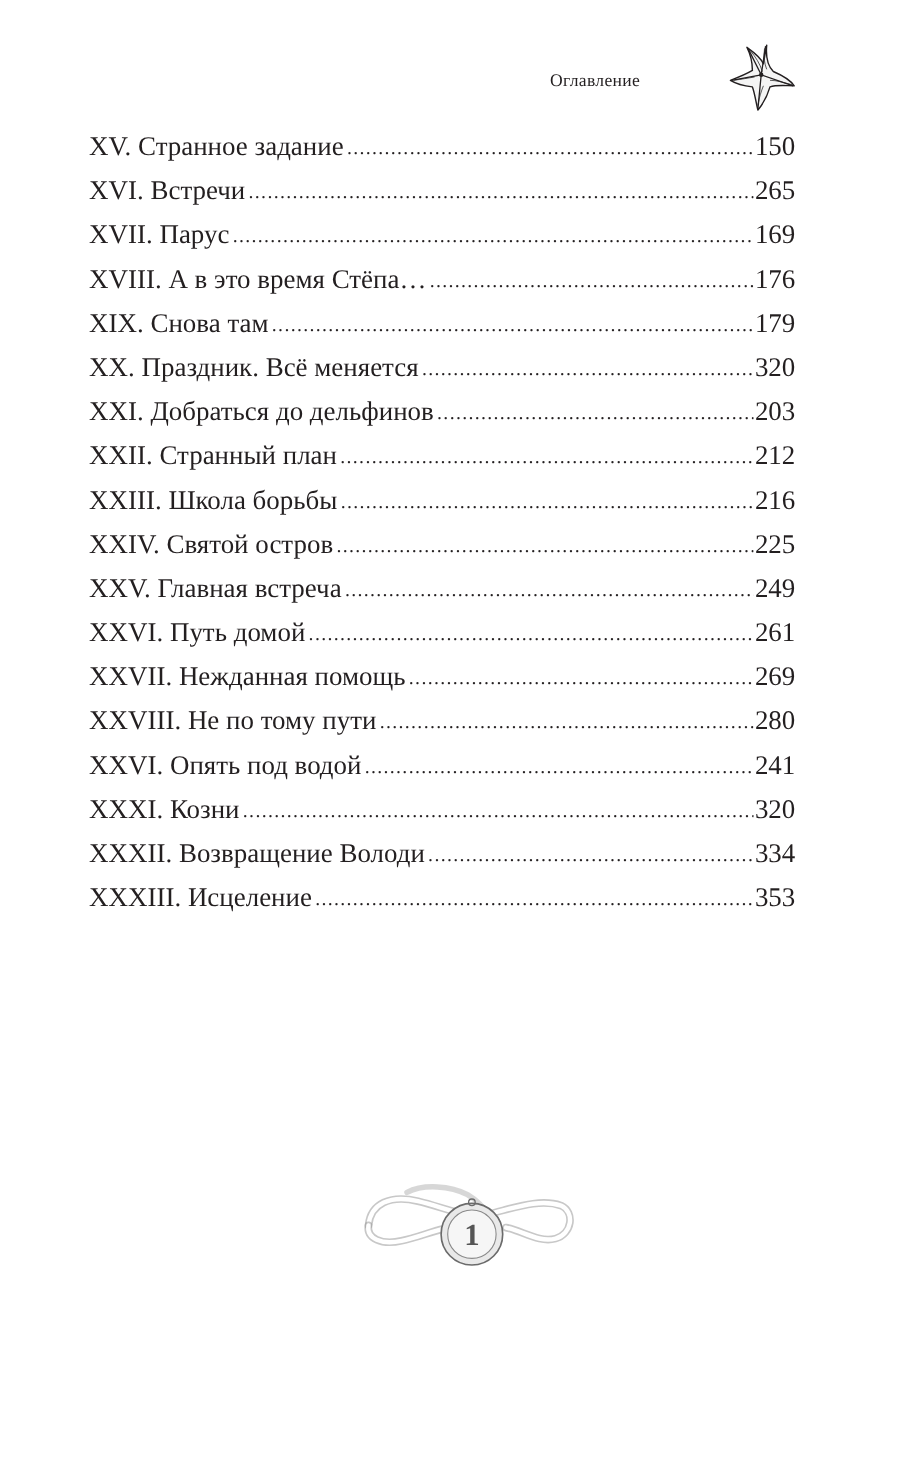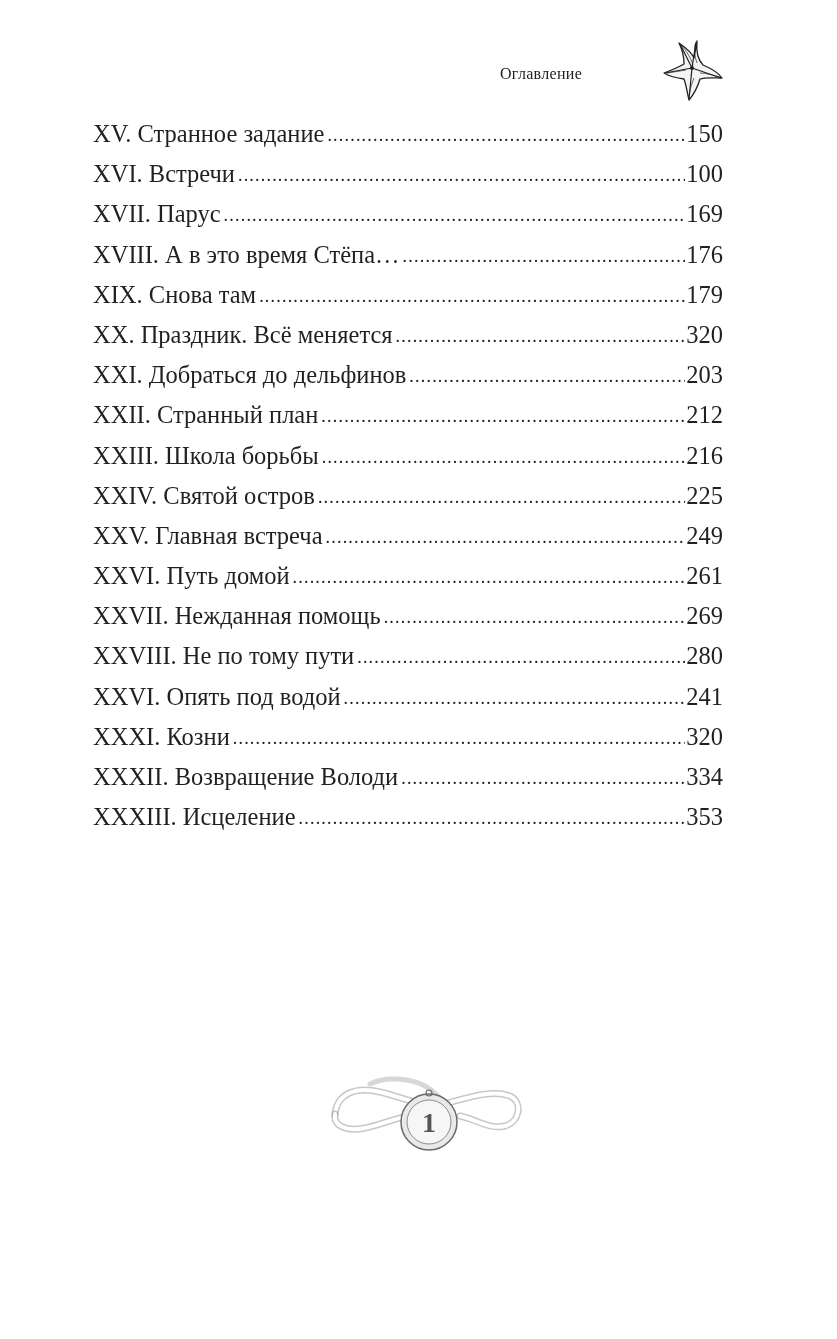--- a/index.html
+++ b/index.html
@@ -41,21 +41,20 @@
       display: flex;
       align-items: baseline;
       height: 40.2px;
       font-size: 24.5px;
       line-height: 40.2px;
       white-space: nowrap;
     }
     .toc-title {
       flex: 0 0 auto;
       padding-right: 3px;
-      margin-left: 12px;
     }
     .toc-leader {
       flex: 1 1 auto;
       overflow: hidden;
       letter-spacing: 1.2px;
       font-size: 18px;
       color: #231f20;
       position: relative;
       top: -1px;
     }
@@ -91,21 +90,21 @@
 
   <div class="toc">
     <div class="toc-row">
         <span class="toc-title">XV. Странное задание</span>
         <span class="toc-leader"></span>
         <span class="toc-page">150</span>
       </div>
     <div class="toc-row">
         <span class="toc-title">XVI. Встречи</span>
         <span class="toc-leader"></span>
-        <span class="toc-page">100</span>
+        <span class="toc-page">265</span>
       </div>
     <div class="toc-row">
         <span class="toc-title">XVII. Парус</span>
         <span class="toc-leader"></span>
         <span class="toc-page">169</span>
       </div>
     <div class="toc-row">
         <span class="toc-title">XVIII. А в это время Стёпа…</span>
         <span class="toc-leader"></span>
         <span class="toc-page">176</span>

